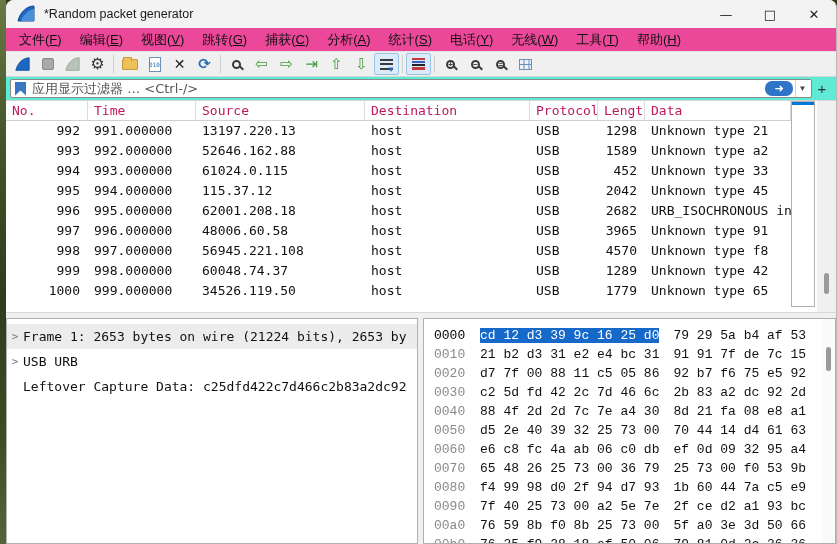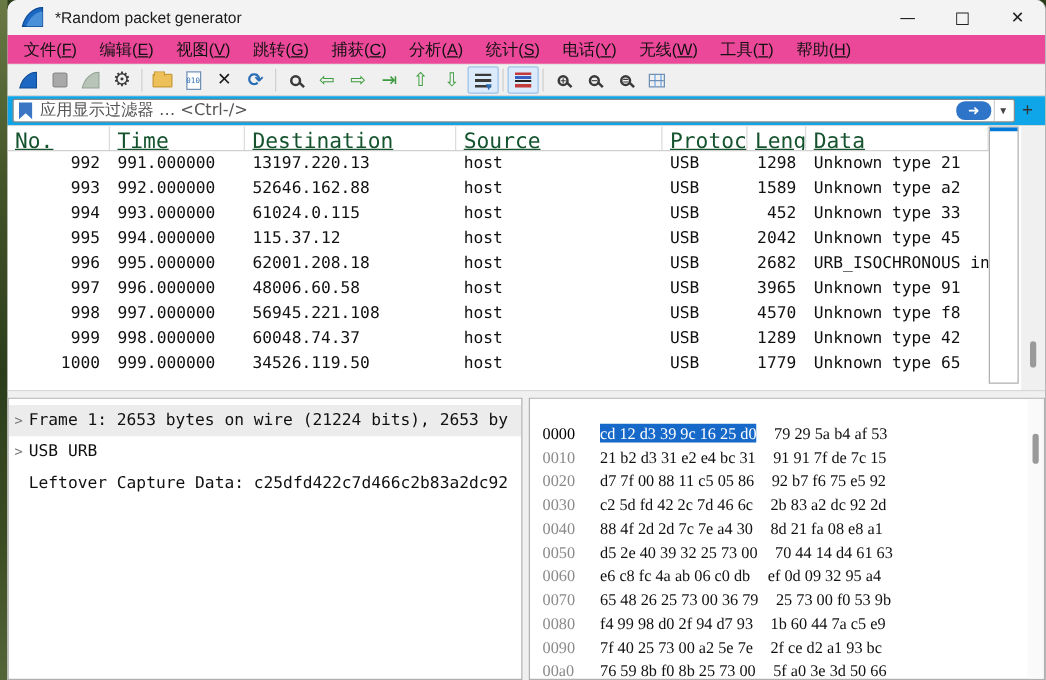--- a/index.html
+++ b/index.html
@@ -52,43 +52,43 @@
   .stripes3 { width:13px; height:11px;
     background:linear-gradient(#3a3a3a 0 2px,transparent 2px 4.5px,#3a3a3a 4.5px 6.5px,transparent 6.5px 9px,#3a3a3a 9px 11px); position:relative; }
   .stripes3 .dn { position:absolute; right:-2px; bottom:-4px; font-size:8px; color:#2a6db5; }
   .cstripes { width:13px; height:12px;
     background:linear-gradient(#c23a3a 0 2px,transparent 2px 3px,#3a5fc2 3px 5px,transparent 5px 6px,#222 6px 8px,transparent 8px 9px,#c23a3a 9px 11px); }
   .tablegrid { width:13px; height:11px; border:1px solid #6f8fb5; position:relative; background:
     linear-gradient(90deg,transparent 0 3px,#9dc3ea 3px 5px,transparent 5px 8px,#9dc3ea 8px 10px,transparent 10px); }
   .tablegrid:before { content:""; position:absolute; left:0; top:4px; right:0; height:1px; background:#6f8fb5; }
 
   
-  .filterbar { height:24px; flex:0 0 24px; background:#0ea5e9; display:flex; align-items:center;
+  .filterbar { height:24px; flex:0 0 24px; background:#5eead4; display:flex; align-items:center;
                padding:2px 4px; border-bottom:1px solid #d6d6d6; }
   .filter-box { flex:1; height:19px; background:#fff; border:1px solid #8a8a8a; border-radius:2px;
                 display:flex; align-items:center; }
   .bookmark { width:11px; height:14px; margin:0 6px 0 4px; background:#3a76c4;
               clip-path:polygon(0 0,100% 0,100% 100%,50% 65%,0 100%); }
   .filter-input { flex:1; border:none; outline:none; font-size:13px; color:#333;
                   font-family:"DejaVu Sans","DejaVu Sans Mono",sans-serif; background:transparent; }
   .filter-input::placeholder { color:#555; opacity:1; }
   .apply-btn { width:28px; height:15px; background:#2e74c9; border-radius:7px; color:#fff;
                display:flex; align-items:center; justify-content:center; font-size:11px; margin-right:2px; }
   .caret-btn { width:14px; height:17px; display:flex; align-items:center; justify-content:center;
                font-size:8px; color:#444; border-left:1px solid #d0d0d0; margin-right:2px; }
   .plus-btn { width:20px; text-align:center; font-size:15px; color:#333; }
 
   
   .packet-area { position:relative; flex:0 0 211px; background:#fff; overflow:hidden;
                  font-family:"DejaVu Sans Mono","Liberation Mono",monospace; }
   .pl-grid { display:grid; grid-template-columns:82px 108px 169px 165px 68px 47px 1fr; }
   .pl-table { position:absolute; left:0; top:0; right:45px; }
   .pl-header { border-bottom:1px solid #d0d0d0; background:#fff; }
-  .pl-header .hcell { font-size:17px; color:#14532d; padding:2px 4px 2px 6px; border-right:1px solid #dcdcdc;
-                      white-space:nowrap; overflow:hidden; height:19px;text-decoration:underline; }
+  .pl-header .hcell { font-size:13px; color:#be185d; padding:2px 4px 2px 6px; border-right:1px solid #dcdcdc;
+                      white-space:nowrap; overflow:hidden; height:19px; }
   .pl-row { height:20px; }
   .pl-row .cell { font-size:13px; color:#111; padding:2px 4px 0 6px; white-space:nowrap; overflow:hidden; }
   .cell.r, .hcell.r { text-align:right; padding-right:8px; }
   .minimap { position:absolute; right:21px; top:0; width:24px; height:206px; background:#fff;
              border:1px solid #b0b0b0; }
   .minimap .sel-mark { height:3px; background:#0078d7; }
   .vtrack { position:absolute; right:0; top:0; width:19px; height:211px; background:#f0f0f0; }
   .vthumb { position:absolute; right:7px; width:5px; border-radius:3px; background:#9a9a9a; }
   .list-thumb { top:172px; height:21px; }
 
@@ -97,21 +97,21 @@
 
   
   .bottom { flex:1; display:flex; background:#f0f0f0; overflow:hidden; }
   .details-pane { width:412px; background:#fff; border:1px solid #b0b0b0; overflow:hidden;
                   font-family:"DejaVu Sans Mono","Liberation Mono",monospace; padding-top:5px; }
   .det-line { height:25px; display:flex; align-items:center; font-size:13px; color:#111; white-space:nowrap; }
   .det-line.sel { background:#ececec; }
   .det-exp { width:16px; text-align:center; color:#777; font-size:11px; flex:0 0 16px; }
   .hgap { width:5px; flex:0 0 5px; }
   .hex-pane { flex:1; background:#fff; border:1px solid #b0b0b0; overflow:hidden; position:relative;
-              font-family:Liberation Serif, serif; padding:20px 0 0 10px; }
+              font-family:Liberation Mono, monospace; padding:9px 0 0 10px; }
   .hex-row { height:19px; font-size:13px; white-space:nowrap; }
   .hex-off { color:#8a8a8a; display:inline-block; width:46px; }
   .hex-off.first { color:#000; }
   .hex-grp { color:#111; }
   .hex-grp.sel { background:#1668c9; color:#fff; }
   .hex-sp { display:inline-block; width:14px; }
   .hex-thumb { top:28px; height:24px; right:4px; }
   .hex-track { position:absolute; right:0; top:0; width:13px; height:100%; background:#fafafa; }
 </style>
 </head>
@@ -229,22 +229,22 @@
       <div class="caret-btn">▼</div>
     </div>
     <div class="plus-btn">+</div>
   </div>
 
   <div class="packet-area">
     <div class="pl-table">
       <div class="pl-grid pl-header">
           <div class="hcell">No.</div>
           <div class="hcell">Time</div>
+          <div class="hcell">Source</div>
           <div class="hcell">Destination</div>
-          <div class="hcell">Source</div>
           <div class="hcell">Protocol</div>
           <div class="hcell r">Length</div>
           <div class="hcell">Data</div>
         </div>
       <div id="pl-rows">
           <div class="pl-grid pl-row">
             <div class="cell r">992</div>
             <div class="cell">991.000000</div>
             <div class="cell">13197.220.13</div>
             <div class="cell">host</div>

